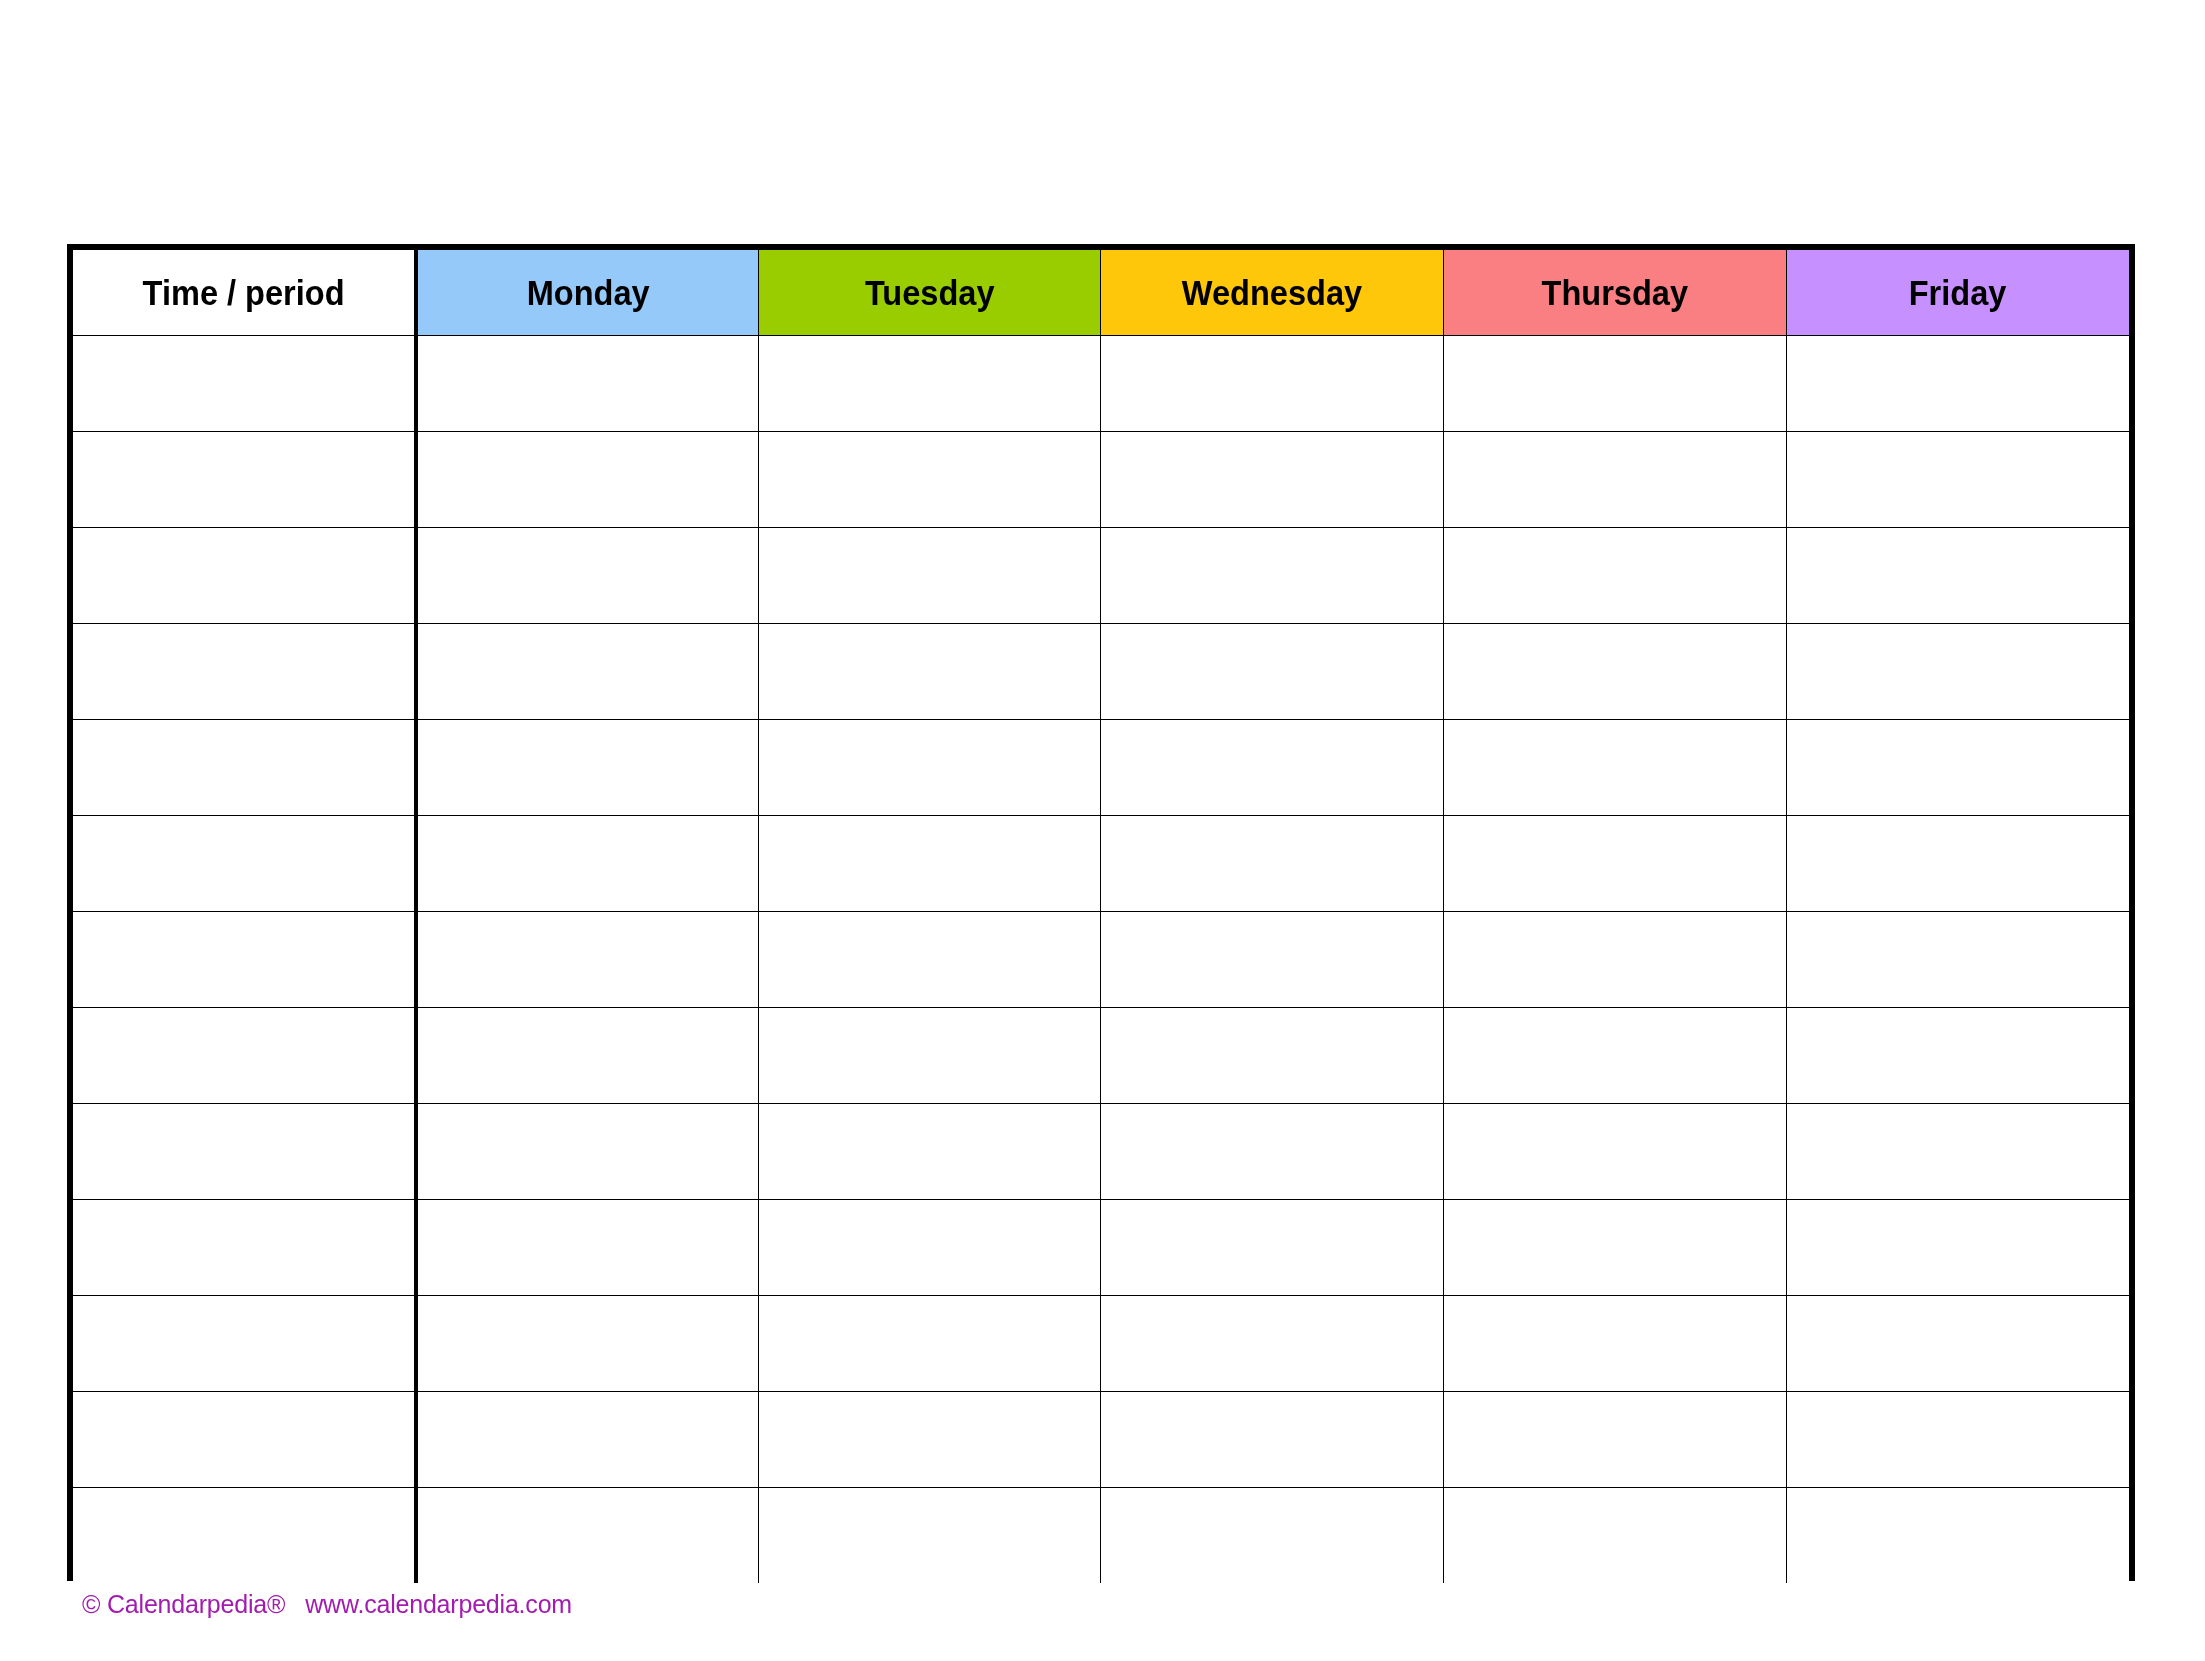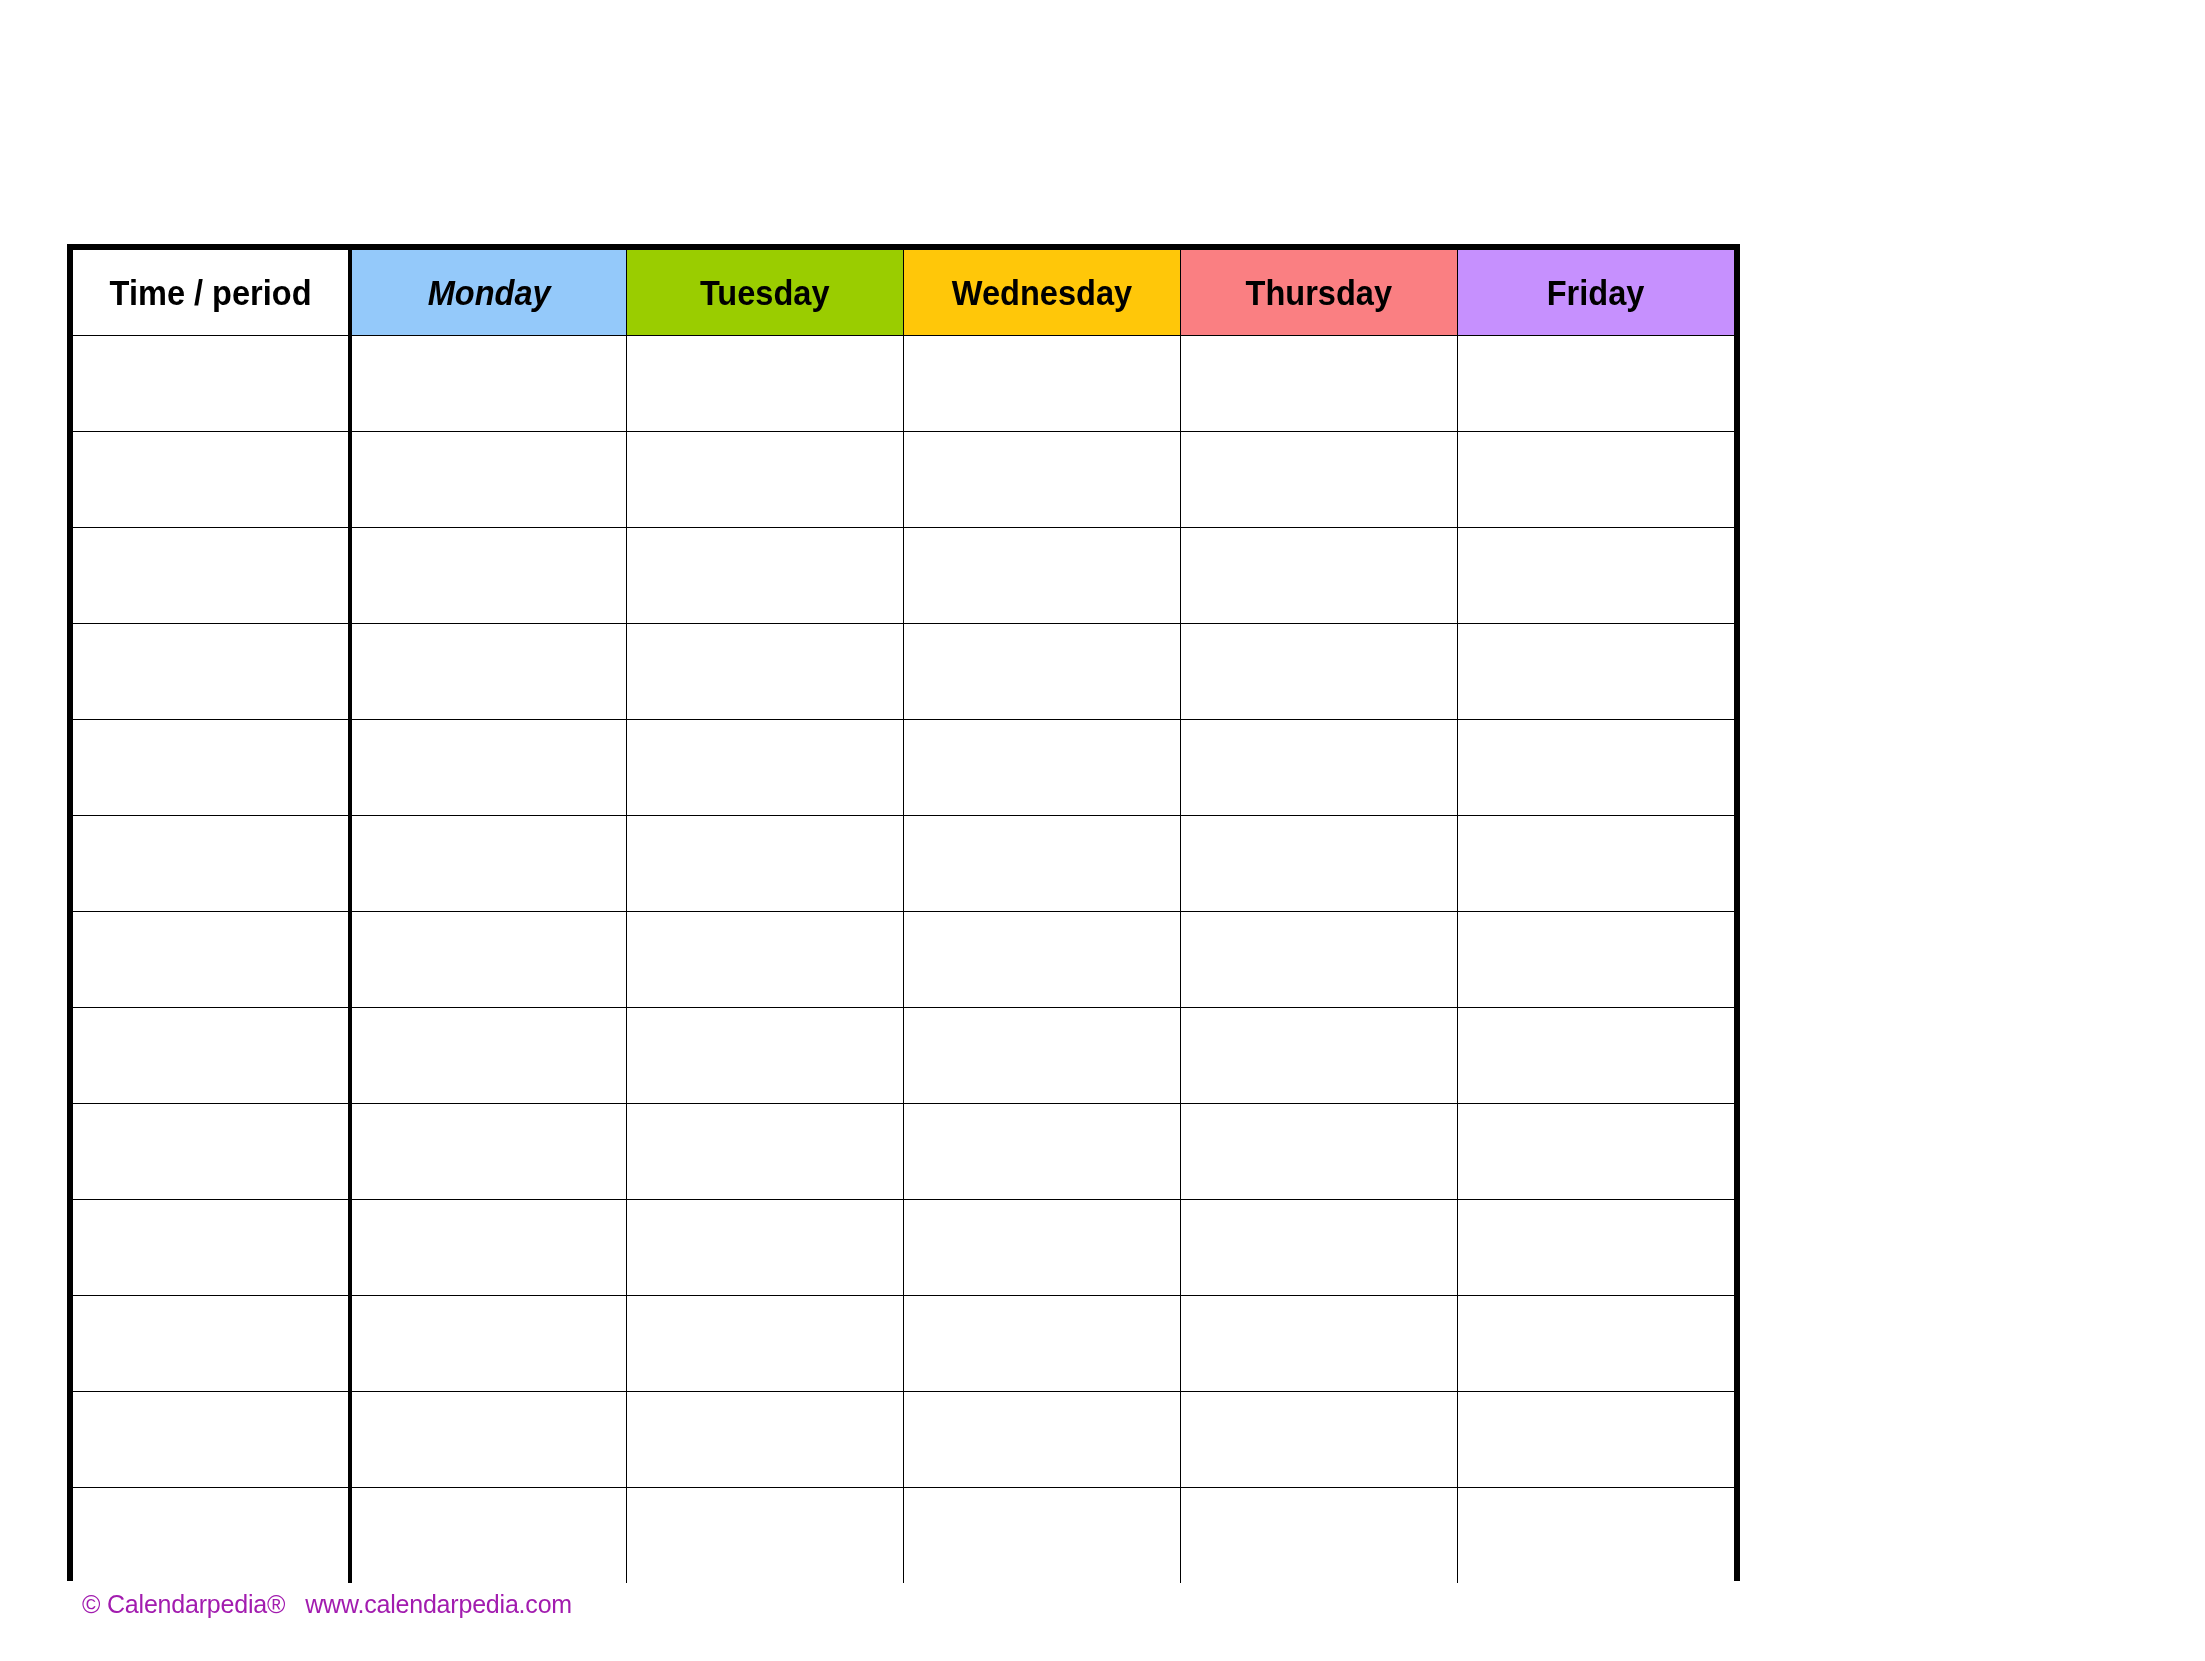--- a/index.html
+++ b/index.html
@@ -87,21 +87,21 @@
     color: #1a1a1a;
     white-space: nowrap;
     letter-spacing: -0.2px;
   }
 
   
   .table-wrap {
     position: absolute;
     left: 67px;
     top: 244px;
-    width: 1673px;
+    width: 2068px;
     height: 1337px;
     box-sizing: border-box;
     border: 6.1px solid #000000;
     background: #6d28d9;
   }
 
   table.schedule {
     width: 100%;
     height: 100%;
     border-collapse: collapse;
@@ -168,21 +168,21 @@
 <body>
 
 <div class="page">
 
 
   <div class="table-wrap">
     <table class="schedule">
       <thead>
         <tr id="header-row">
             <th class="col-time" style="background: rgb(255, 255, 255);"><span class="hdr-text">Time / period</span></th>
-            <th class="col-day" style="background: rgb(148, 201, 250); font-style: italic;"><span class="hdr-text">Monday</span></th>
+            <th class="col-day" style="background: rgb(148, 201, 250);"><span class="hdr-text">Monday</span></th>
             <th class="col-day" style="background: rgb(154, 205, 0);"><span class="hdr-text">Tuesday</span></th>
             <th class="col-day" style="background: rgb(255, 199, 9); margin-left: 20px;"><span class="hdr-text">Wednesday</span></th>
             <th class="col-day" style="background: rgb(250, 127, 130);"><span class="hdr-text">Thursday</span></th>
             <th class="col-day" style="background: rgb(198, 144, 254);"><span class="hdr-text">Friday</span></th>
           </tr>
       </thead>
       <tbody id="table-body">
           <tr>
             <td class="col-time"></td>
             <td class="col-day"></td>

